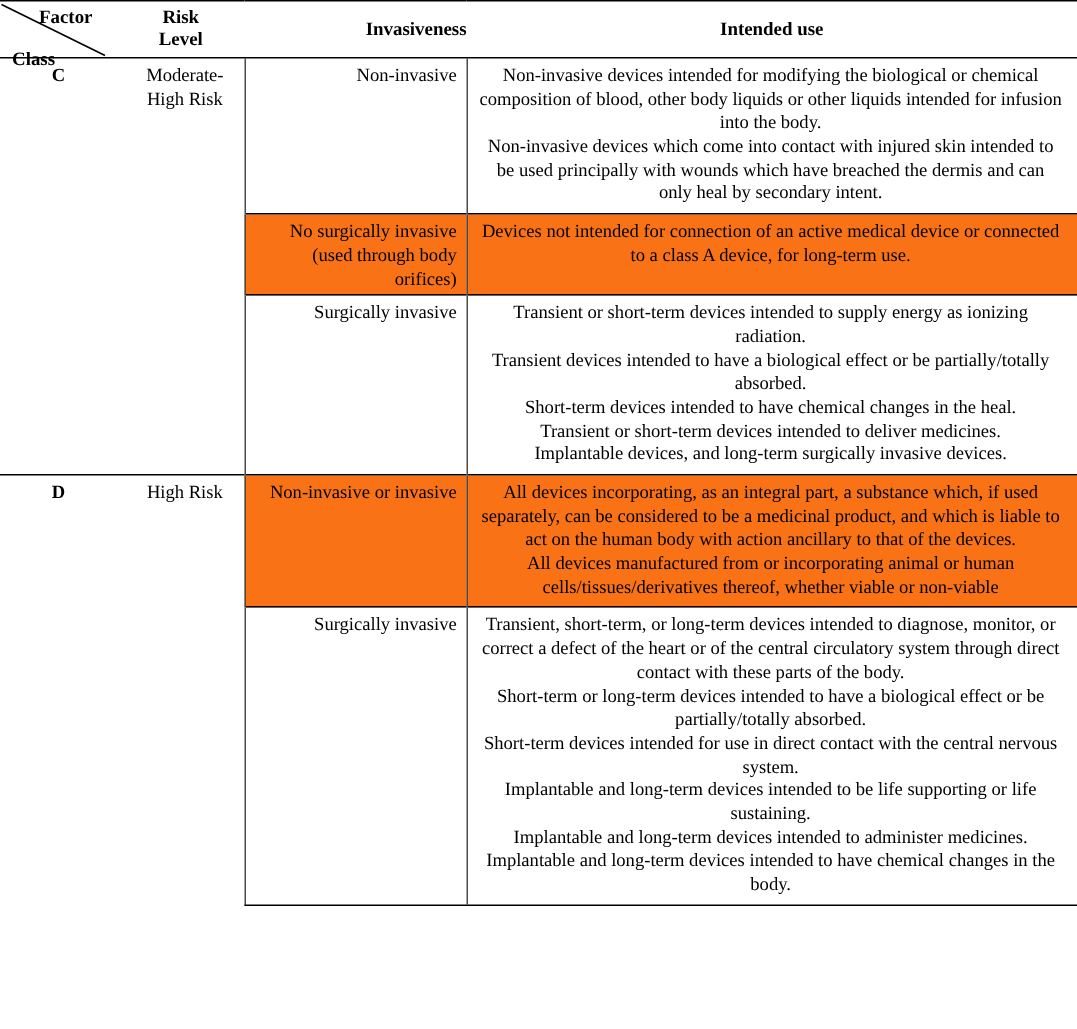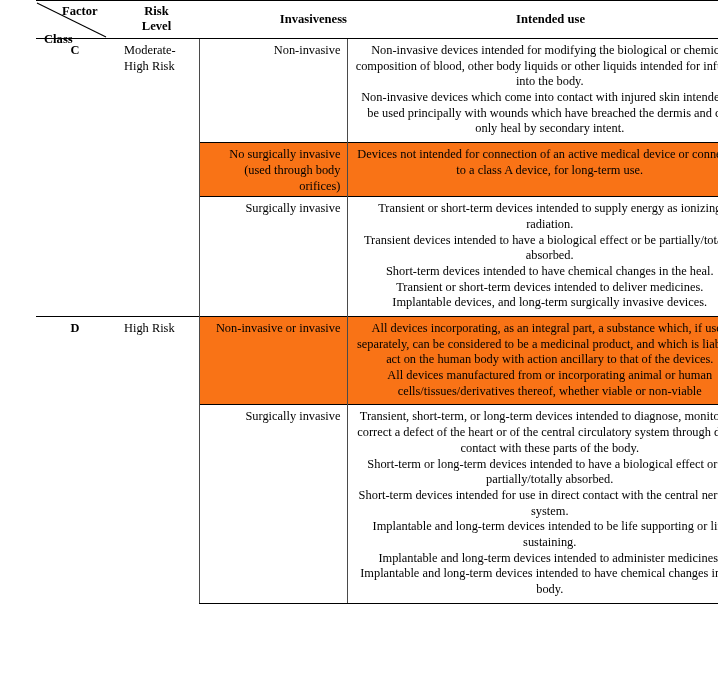--- a/index.html
+++ b/index.html
@@ -13,21 +13,20 @@
     font-family: "Liberation Serif", "DejaVu Serif", serif;
     color: #000000;
     overflow: hidden;
   }
 
   .table-wrap {
     position: relative;
     width: 620px;
     height: 686px;
     box-sizing: border-box;
-    margin-left: 36px;
   }
 
   table.reg-table {
     width: 718px;
     border-collapse: collapse;
     table-layout: fixed;
     font-size: 12.4px;
     line-height: 1.265;
   }
 
@@ -96,21 +95,21 @@
   }
 
   
   td.c-class {
     text-align: center;
     font-weight: bold;
     padding: 4px 0 0 0;
     font-size: 12.4px;
   }
   td.c-risk {
-    text-align: left;
+    text-align: center;
     padding: 4px 4px 0 10px;
   }
   td.c-inv {
     text-align: right;
     padding: 4px 6px 2px 6px;
     border-left: 0.8px solid #4a4a4a;
   }
   td.c-use {
     text-align: center;
     padding: 4px 10px 5px 8px;

